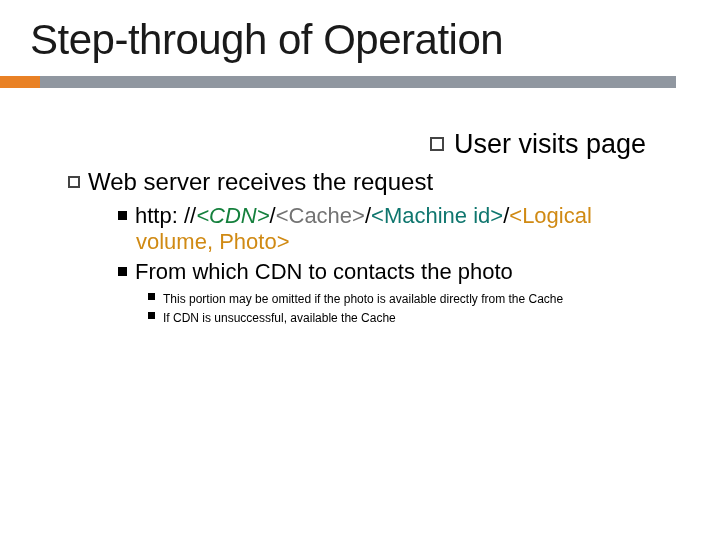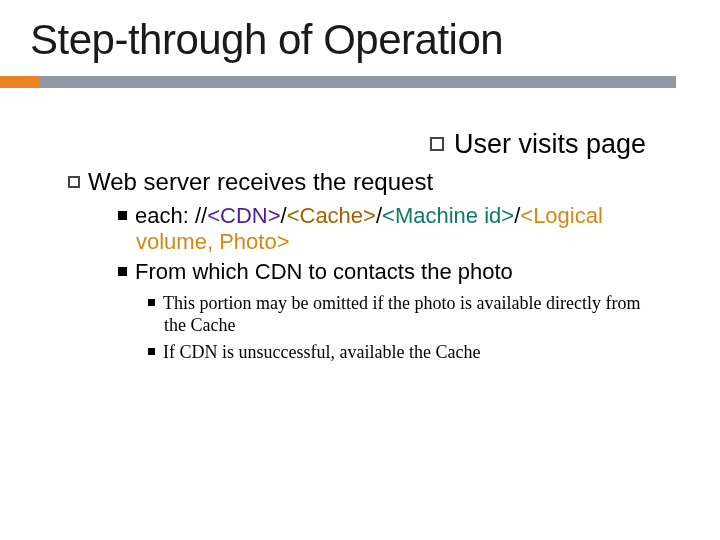--- a/index.html
+++ b/index.html
@@ -102,37 +102,36 @@
     height: 9px;
     background: #000;
     vertical-align: 3px;
     margin-right: 8px;
   }
   .lvl4-group {
     margin-left: 30px;
     margin-top: 6px;
   }
   .lvl4 {
-    font-size: 18px;
+    font-size: 12px;
     line-height: 1.25;
     margin-bottom: 4px;
     text-indent: -16px;
     padding-left: 16px;
-    font-family: Liberation Serif, serif;
   }
   .lvl4 .bul {
     display: inline-block;
     width: 7px;
     height: 7px;
     background: #000;
     vertical-align: 3px;
     margin-right: 8px;
   }
-  .cdn  { color: #4c1d95; }
-  .cache{ color: #a16207; }
+  .cdn  { color: #15803d; font-style: italic; }
+  .cache{ color: #737373; }
   .mach { color: #0f766e; }
   .vol  { color: #d08a14; }
 </style>
 </head>
 <body>
 
 <div class="slide">
 
   <div class="title">Step-through of Operation</div>
 
@@ -145,21 +144,21 @@
       <span class="bul"></span><span>User visits page</span>
     </div>
 
     <div class="lvl2-group">
       <div class="lvl2">
         <span class="bul"></span><span>Web server receives the request</span>
       </div>
 
       <div class="lvl3-group">
         <div class="lvl3">
-          <span class="bul"></span><span>each: //</span><span class="cdn">&lt;CDN&gt;</span><span>/</span><span class="cache">&lt;Cache&gt;</span><span>/</span><span class="mach">&lt;Machine id&gt;</span><span>/</span><span class="vol">&lt;Logical volume, Photo&gt;</span>
+          <span class="bul"></span><span>http: //</span><span class="cdn">&lt;CDN&gt;</span><span>/</span><span class="cache">&lt;Cache&gt;</span><span>/</span><span class="mach">&lt;Machine id&gt;</span><span>/</span><span class="vol">&lt;Logical volume, Photo&gt;</span>
         </div>
         <div class="lvl3">
           <span class="bul"></span><span>From which CDN to contacts the photo</span>
         </div>
 
         <div class="lvl4-group">
           <div class="lvl4">
             <span class="bul"></span><span>This portion may be omitted if the photo is available directly from the Cache</span>
           </div>
           <div class="lvl4">

